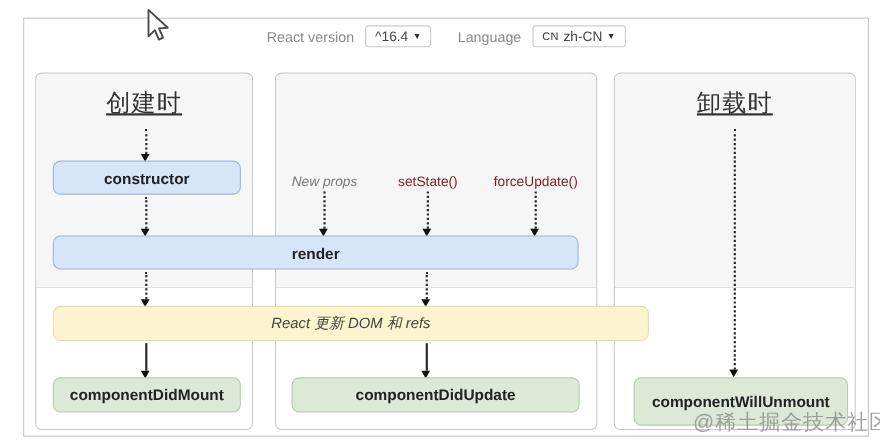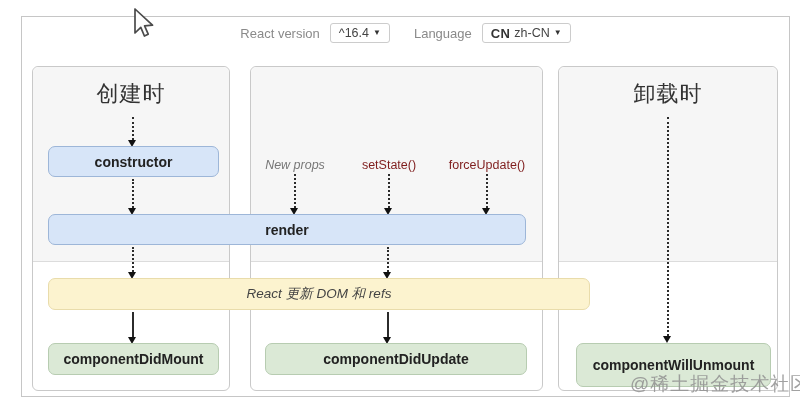--- a/index.html
+++ b/index.html
@@ -17,40 +17,41 @@
     display:flex; justify-content:center; align-items:center; gap:10px;
     font-size:13px; color:#8a8a8a;
   }
   .select {
     display:inline-flex; align-items:center; gap:4px;
     border:1px solid #ccc; border-radius:3px; background:#fff;
     padding:2px 8px; height:20px; font-size:12.5px; color:#444;
     cursor:default;
   }
   .select .caret { font-size:8px; color:#333; line-height:1; }
-  .flag-cn { font-size:13px; font-weight:bold; color:#333; letter-spacing:.4px; }
+  .flag-cn { font-size:10px; font-weight:normal; color:#333; letter-spacing:.4px; }
   .lang-label { margin-left:14px; }
 
   
   .panel {
     position:absolute; top:66px; height:325px;
     border:1px solid #c9c9c9; border-radius:6px; background:#fff;
   }
   .panel-mount   { left:32px;  width:198px; }
   .panel-update  { left:250px; width:293px; }
   .panel-unmount { left:558px; width:220px; }
   .phase-top {
     position:absolute; left:0; top:0; width:100%; height:195px;
     background:#f6f6f6; border-bottom:1px solid #dcdcdc;
     border-radius:6px 6px 0 0;
   }
   .panel-title {
     position:absolute; top:12px; left:0; width:100%;
     text-align:center; font-size:22px; color:#333; font-weight:500;
     letter-spacing:1px;
+    text-decoration:underline;
   }
 
   
   .node {
     position:absolute; display:flex; align-items:center; justify-content:center;
     border-radius:7px; font-size:14px; font-weight:bold; color:#222;
     z-index:5; cursor:pointer;text-align:right;
   }
   .node-blue  { background:#d7e5f8; border:1px solid #9db6d8; }
   .node-green { background:#dbe9d6; border:1px solid #b7ccb1; }

